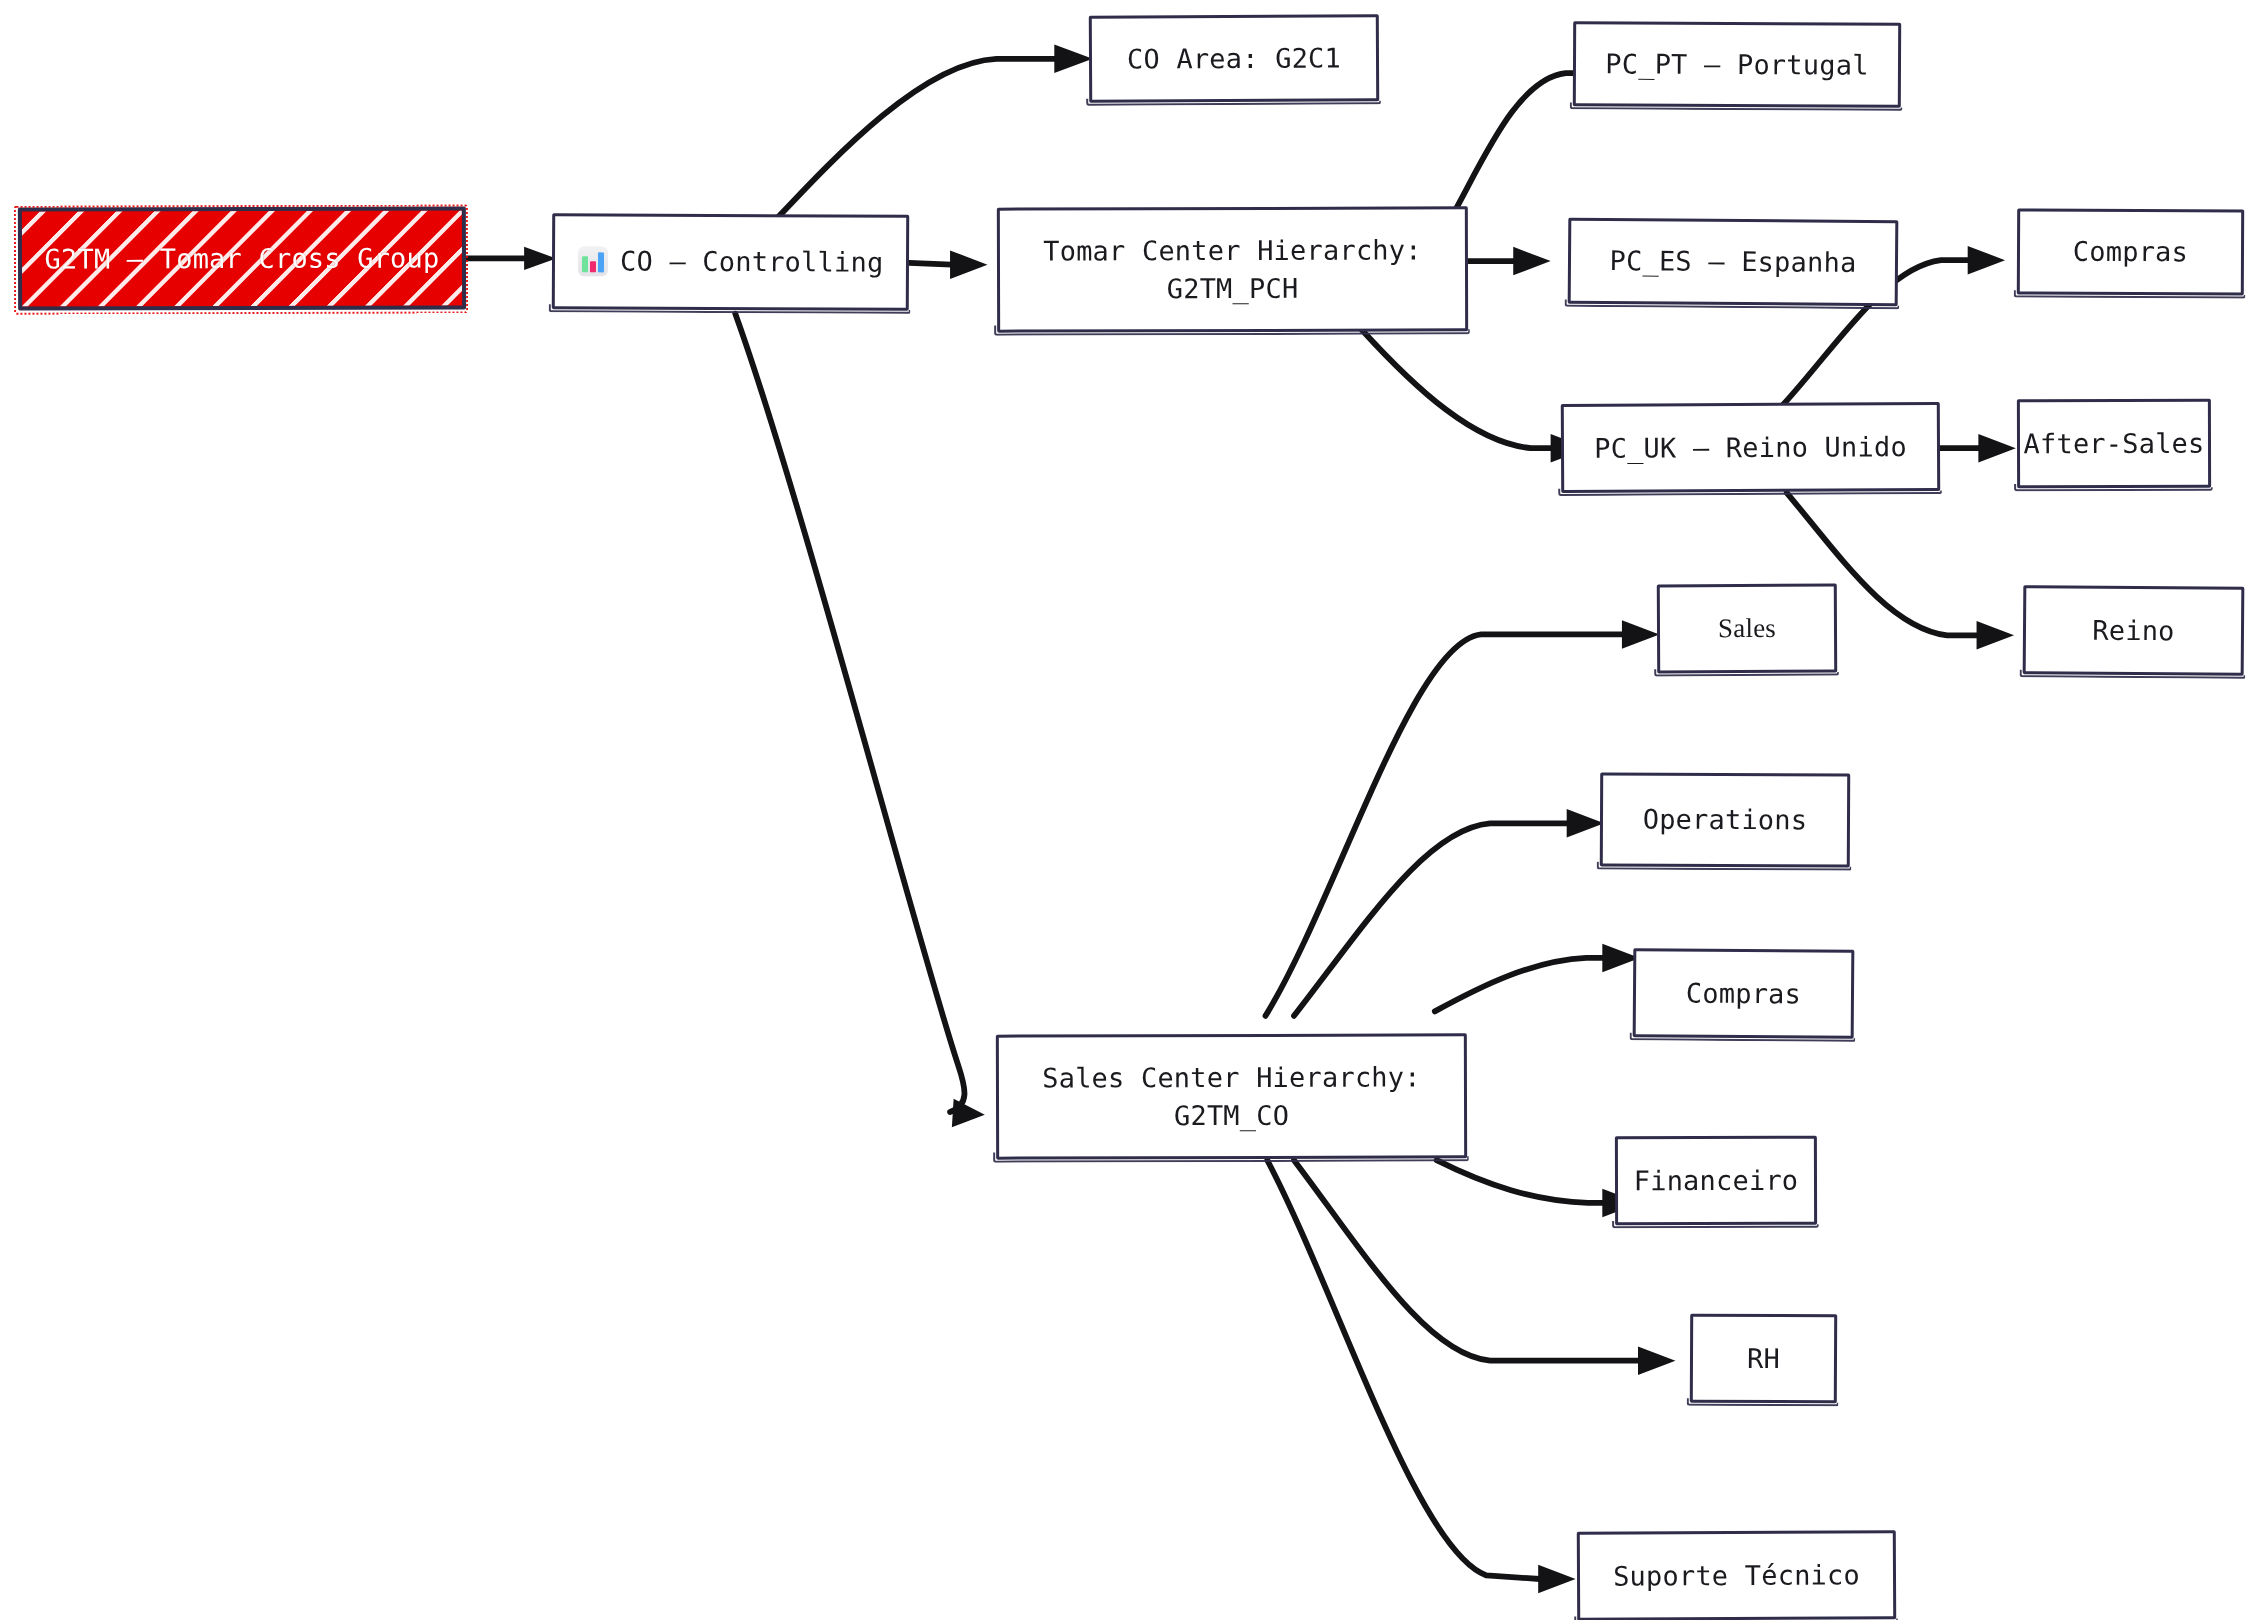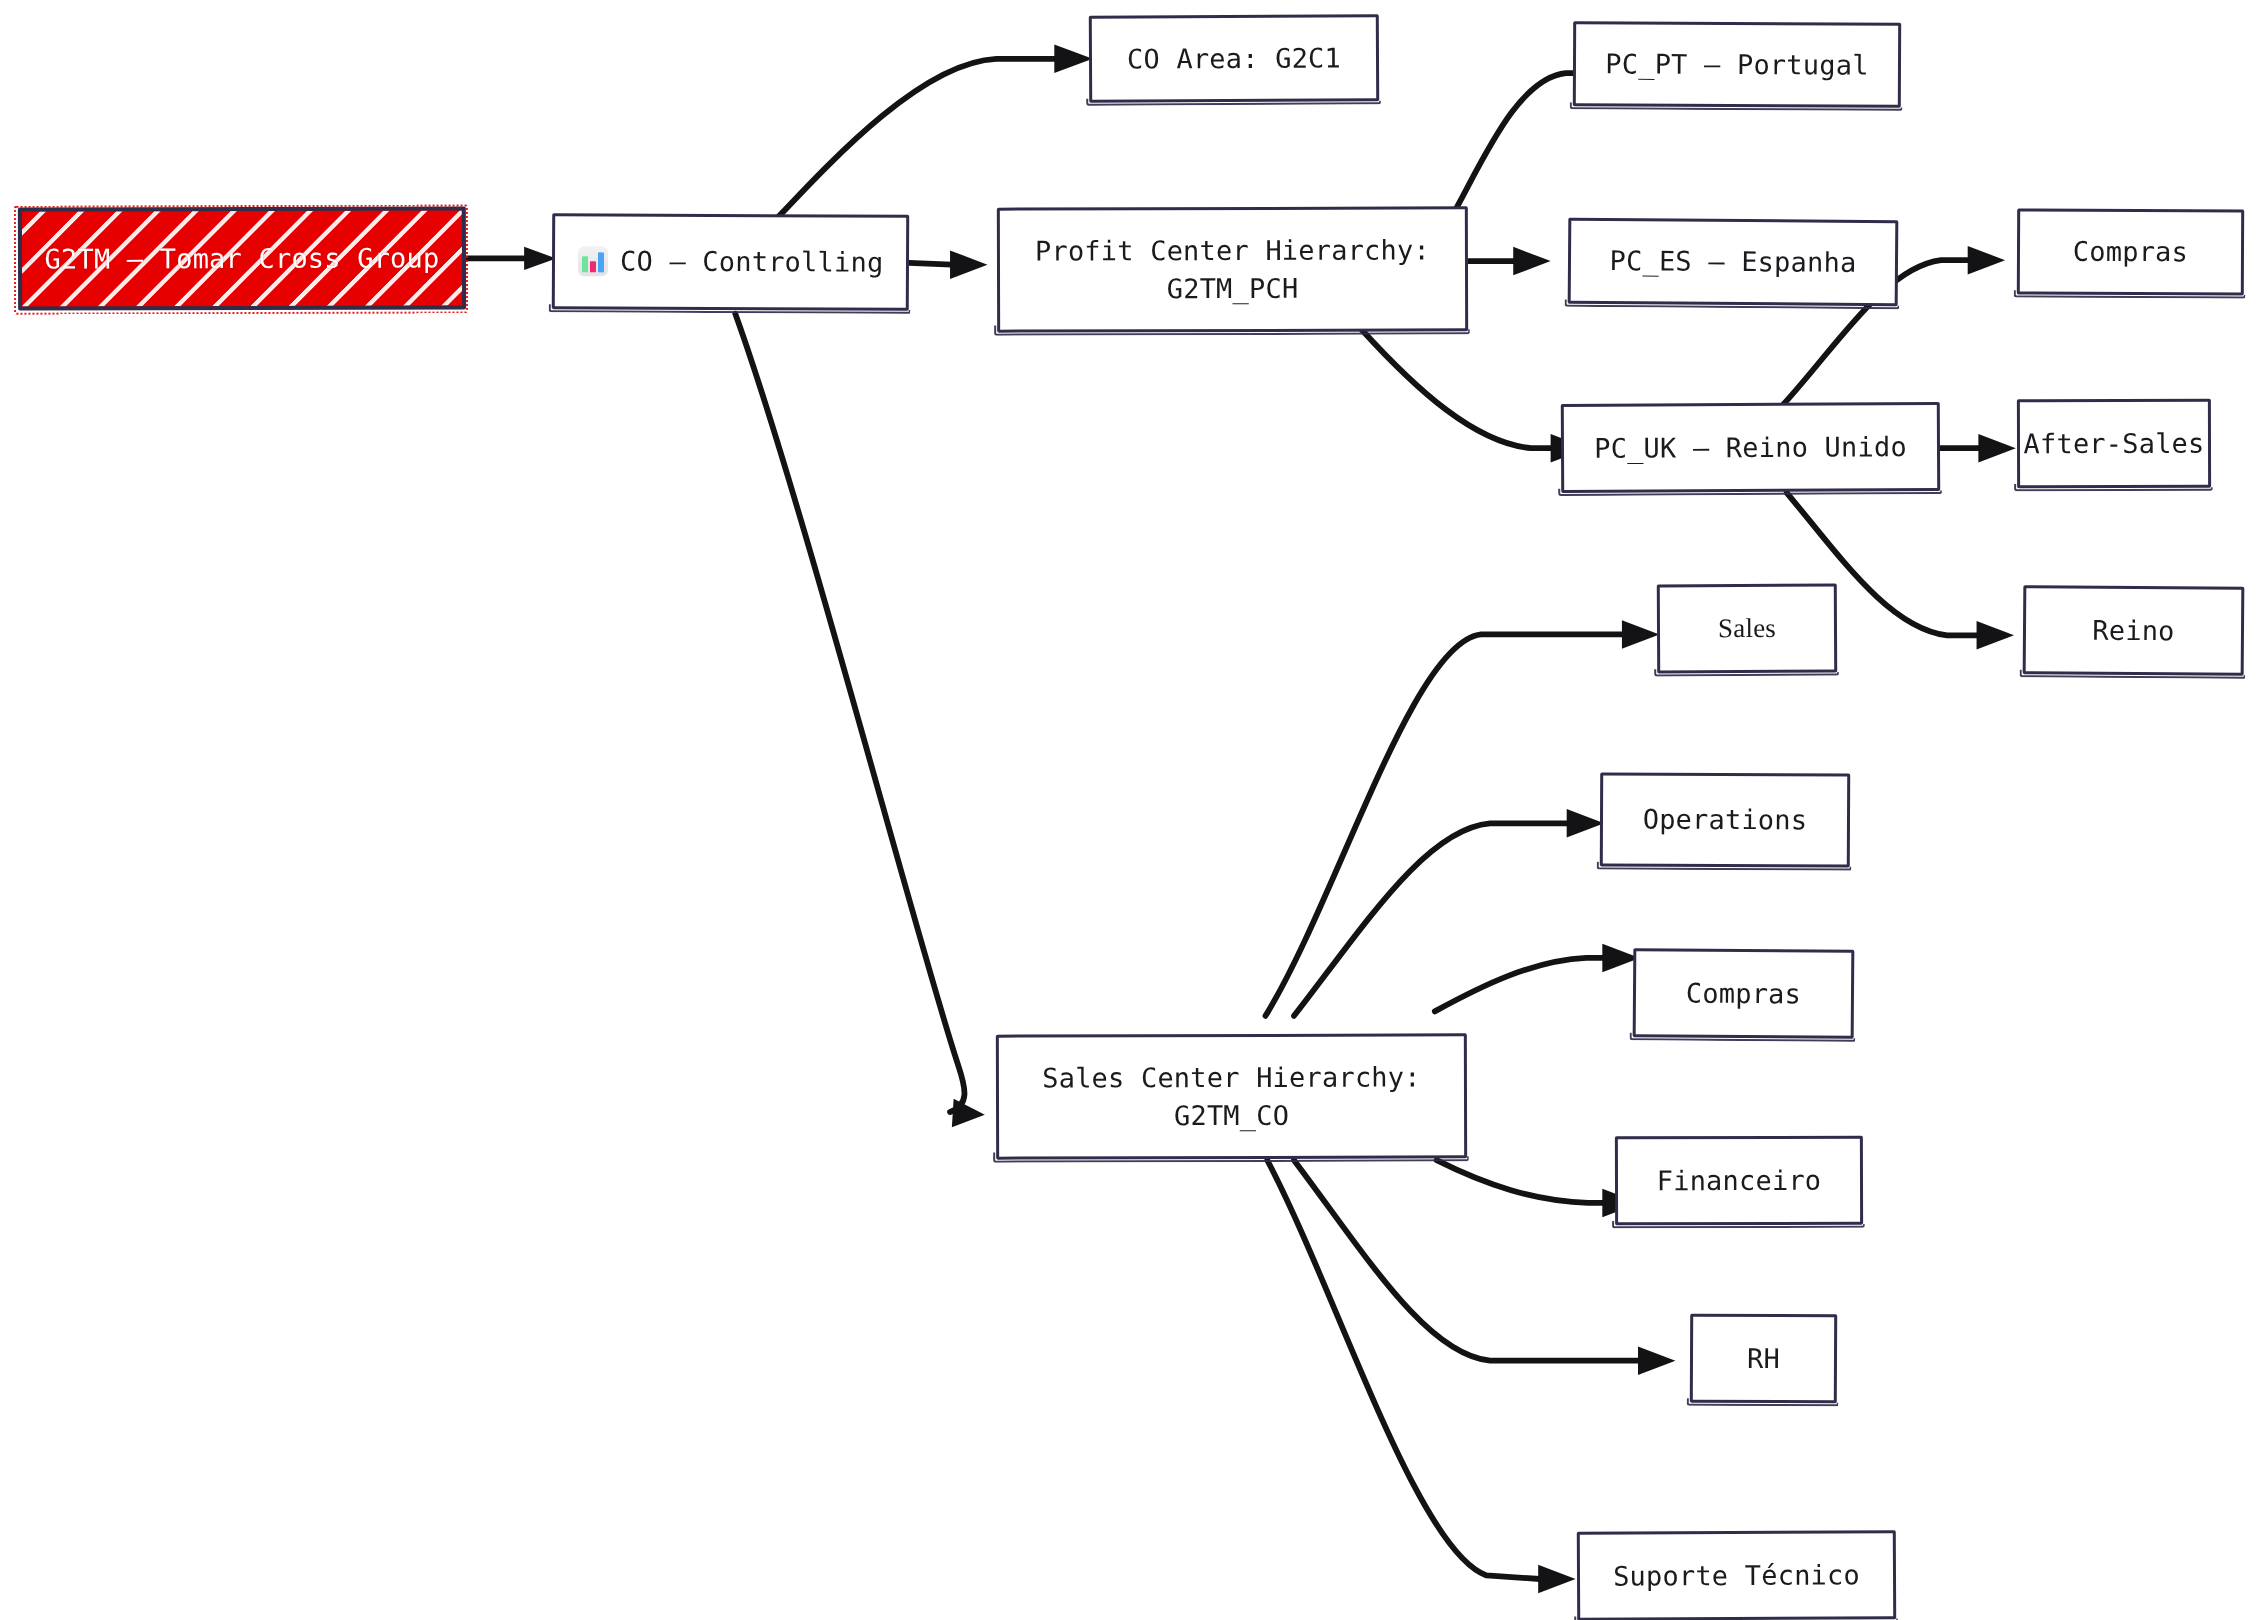--- a/index.html
+++ b/index.html
@@ -195,21 +195,21 @@
         <i class="b3"></i>
     </span>
     <span class="label">CO — Controlling</span>
   </div>
 
   <div class="node tilt-a" style="left:1089px; top:15px; width:290px; height:87px;">
     <span class="label">CO Area: G2C1</span>
   </div>
 
   <div class="node tilt-c" style="left:997px; top:207px; width:471px; height:125px;">
-    <span class="label">Profit Center Hierarchy:
+    <span class="label">Tomar Center Hierarchy:
 G2TM_PCH</span>
   </div>
 
   <div class="node tilt-b" style="left:1573px; top:22px; width:328px; height:85px;">
     <span class="label">PC_PT — Portugal</span>
   </div>
 
   <div class="node tilt-d" style="left:1568px; top:219px; width:330px; height:86px;">
     <span class="label">PC_ES — Espanha</span>
   </div>
@@ -240,21 +240,21 @@
   </div>
 
   <div class="node tilt-b" style="left:1600px; top:773px; width:250px; height:94px;">
     <span class="label">Operations</span>
   </div>
 
   <div class="node tilt-d" style="left:1633px; top:949px; width:221px; height:89px;">
     <span class="label">Compras</span>
   </div>
 
-  <div class="node tilt-c" style="left:1615px; top:1136px; width:248px; height:89px;">
+  <div class="node tilt-c" style="left:1615px; top:1136px; width:202px; height:89px;">
     <span class="label">Financeiro</span>
   </div>
 
   <div class="node tilt-b" style="left:1674px; top:1314px; width:147px; height:89px;margin-left:16px;">
     <span class="label">RH</span>
   </div>
 
   <div class="node tilt-a" style="left:1577px; top:1531px; width:319px; height:89px;">
     <span class="label">Suporte Técnico</span>
   </div>

